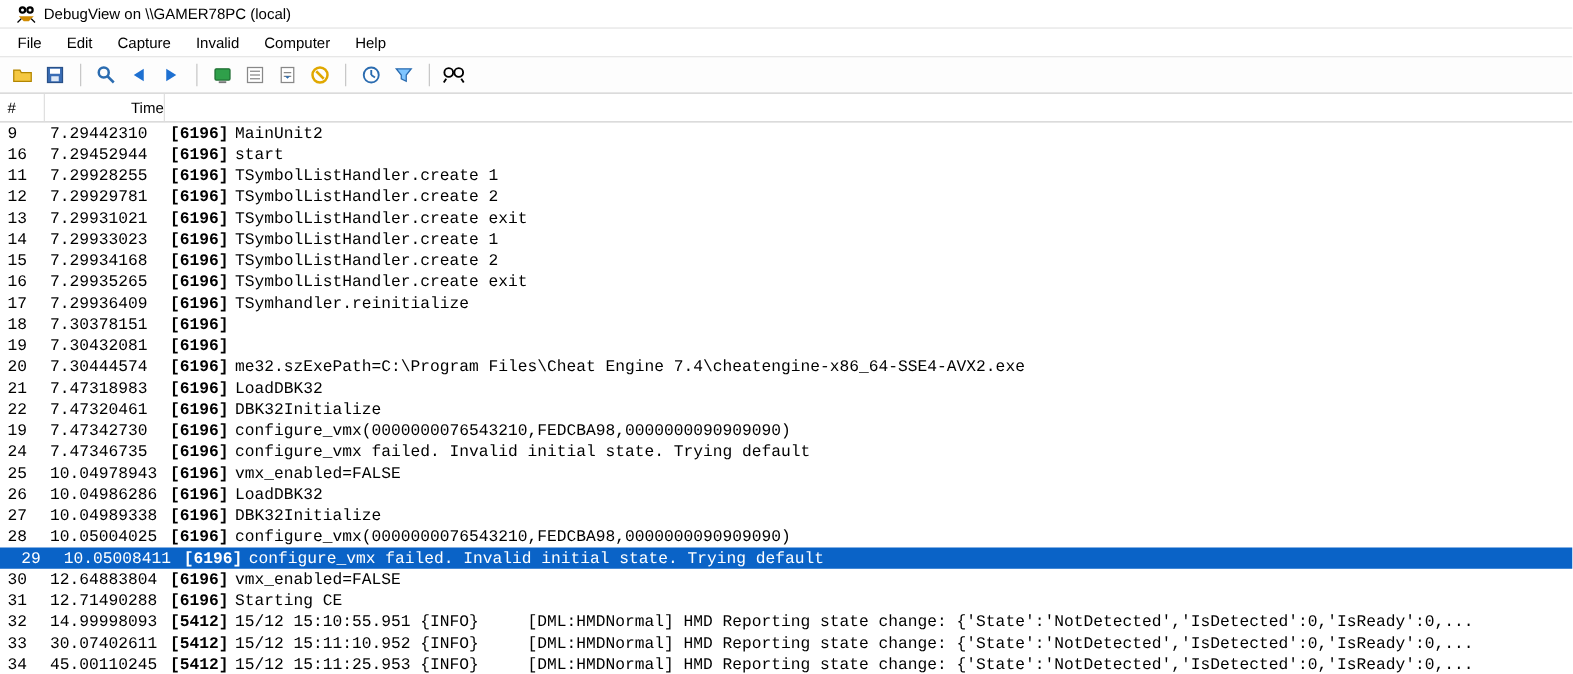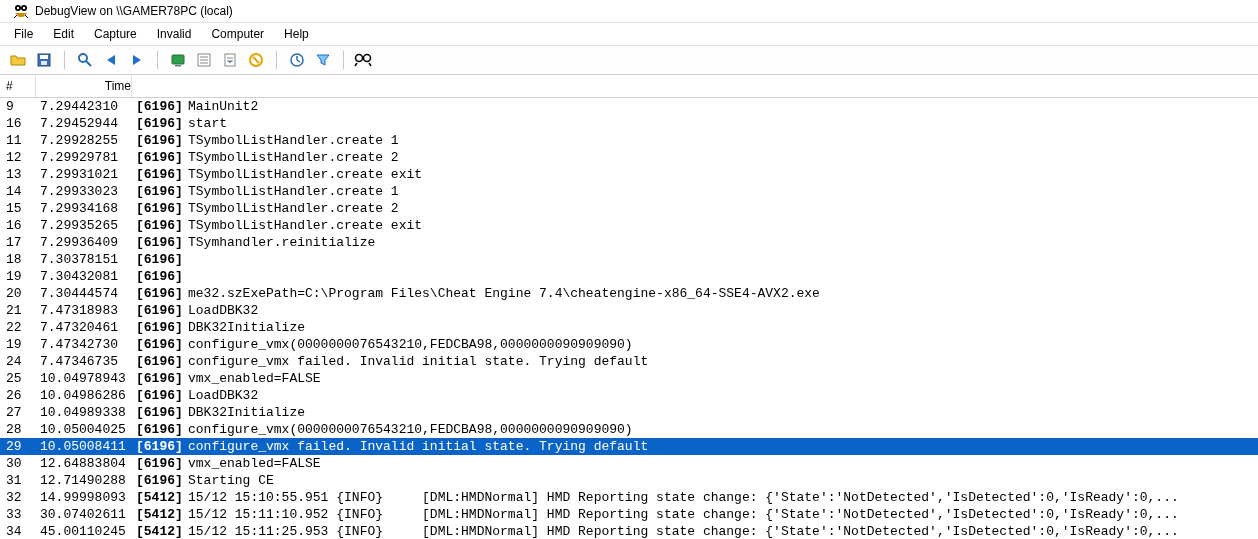--- a/index.html
+++ b/index.html
@@ -92,20 +92,21 @@
     line-height: 17px;
   }
   .row {
     display: flex;
     white-space: pre;
     height: 17px;
   }
   .row.selected {
     background: #0a63c7;
     color: #fff;
+    padding-left: 11px;
   }
   .row .c-num   { width: 36px;  padding-left: 6px; box-sizing: border-box; }
   .row .c-time  { width: 96px;  padding-left: 4px; box-sizing: border-box; }
   .row .c-pid   { width: 54px;  padding-left: 4px; box-sizing: border-box; font-weight: bold; }
   .row .c-msg   { flex: 1 1 auto; padding-left: 2px; overflow: hidden; text-overflow: clip; }
 </style>
 </head>
 <body>
 
 <div class="titlebar">

